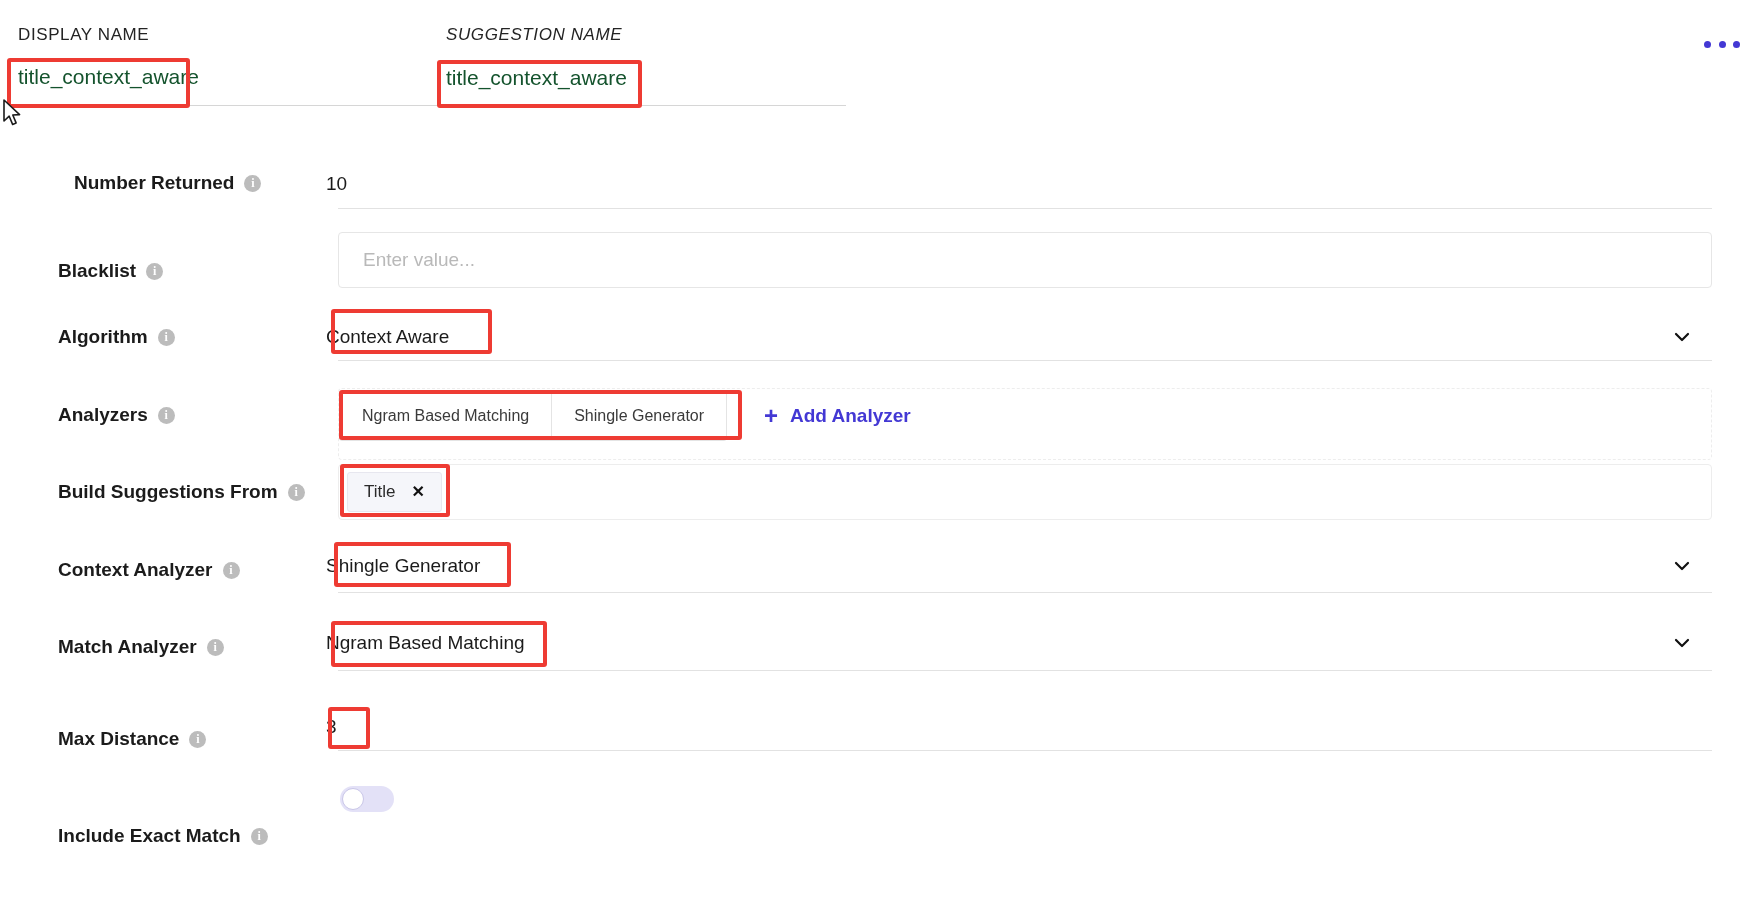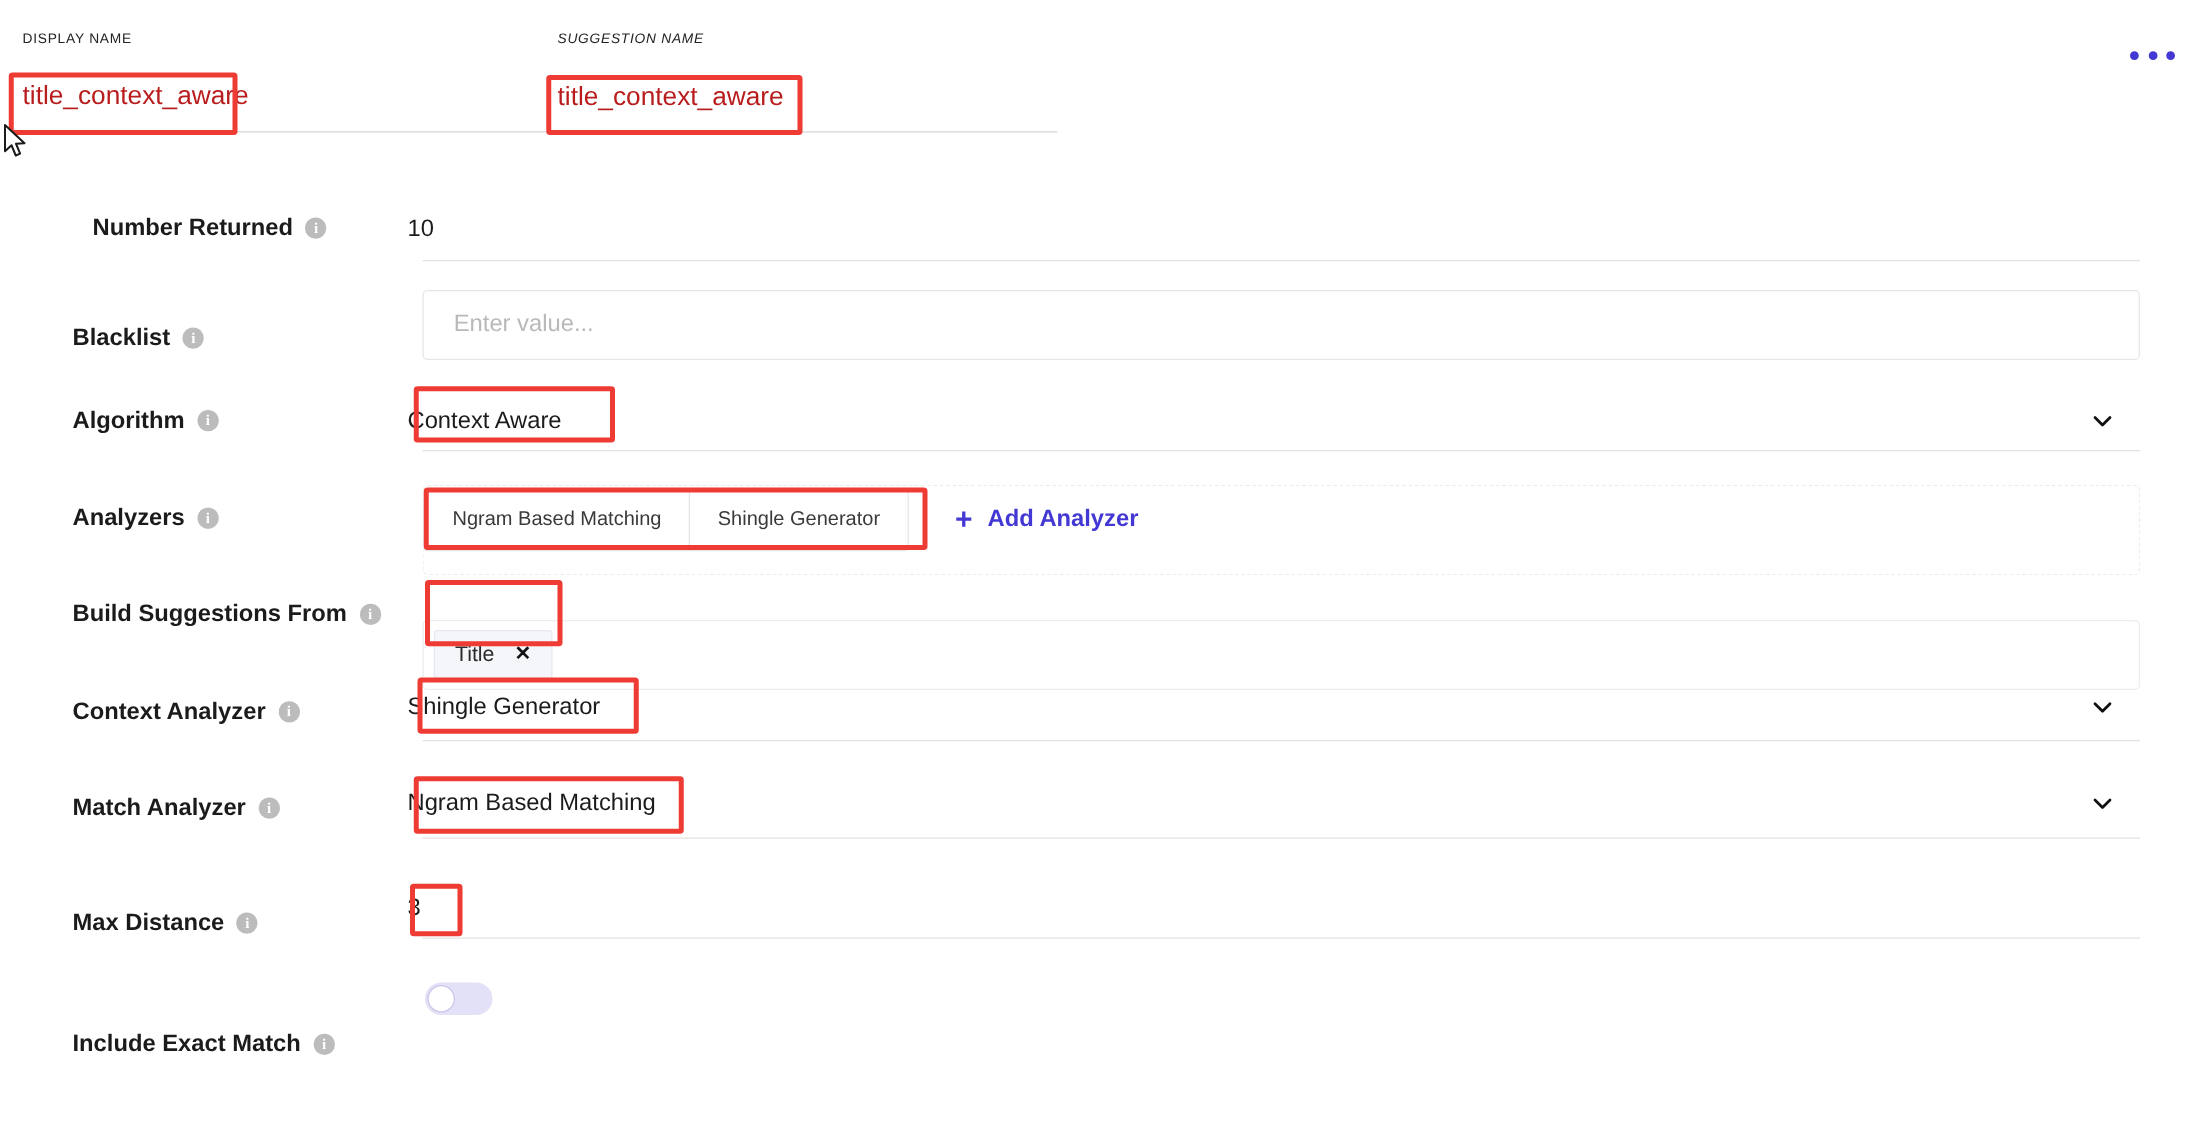--- a/index.html
+++ b/index.html
@@ -18,38 +18,38 @@
 
   
   .header {
     position: absolute;
     top: 0; left: 0;
     width: 1764px;
     height: 130px;
   }
   .hdr-label {
     position: absolute;
-    font-size: 11px;
+    font-size: 17px;
     letter-spacing: 0.6px;
     color: #242424;
     font-weight: 400;
     white-space: nowrap;
     text-align: right;
   }
   .hdr-label.display { left: 18px; top: 25px; }
   .hdr-label.suggestion { left: 446px; top: 25px; font-style: italic; }
 
   .name-input {
     position: absolute;
     border: none;
     outline: none;
     background: transparent;
     font-family: "Liberation Sans", sans-serif;
     font-size: 21px;
-    color: #b91c1c;
+    color: #14532d;
     padding: 0;
   }
   .name-underline {
     position: absolute;
     height: 1px;
     background: #d6d6d6;
   }
 
   
   .redbox {
@@ -339,21 +339,21 @@
     <span>Add Analyzer</span>
   </div>
 </div>
 <div class="redbox" style="left:339px; top:390px; width:403px; height:50px;"></div>
 
 <div class="row" style="top:481px;">
   <div class="row-label" style="top:0px;">
     <span>Build Suggestions From</span><span class="info-icon">i</span>
   </div>
 </div>
-<div class="chipfield" style="top:464px;margin-top:32px;">
+<div class="chipfield" style="top:464px;">
   <div class="chip">
     <span>Title</span>
     <span class="chip-x">✕</span>
   </div>
 </div>
 <div class="redbox" style="left:340px; top:464px; width:110px; height:53px;"></div>
 
 <div class="row" style="top:559px;">
   <div class="row-label" style="top:0px;">
     <span>Context Analyzer</span><span class="info-icon">i</span>

